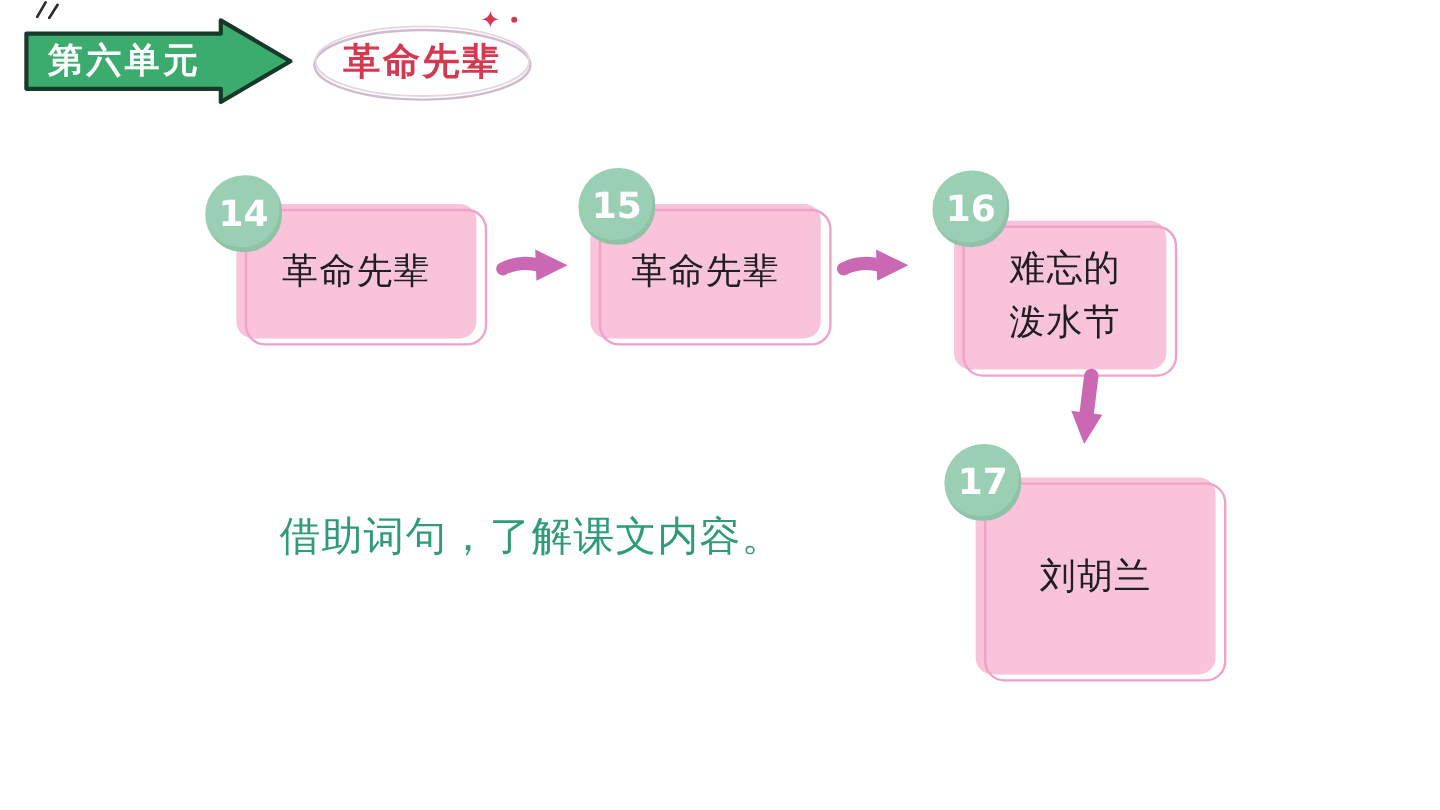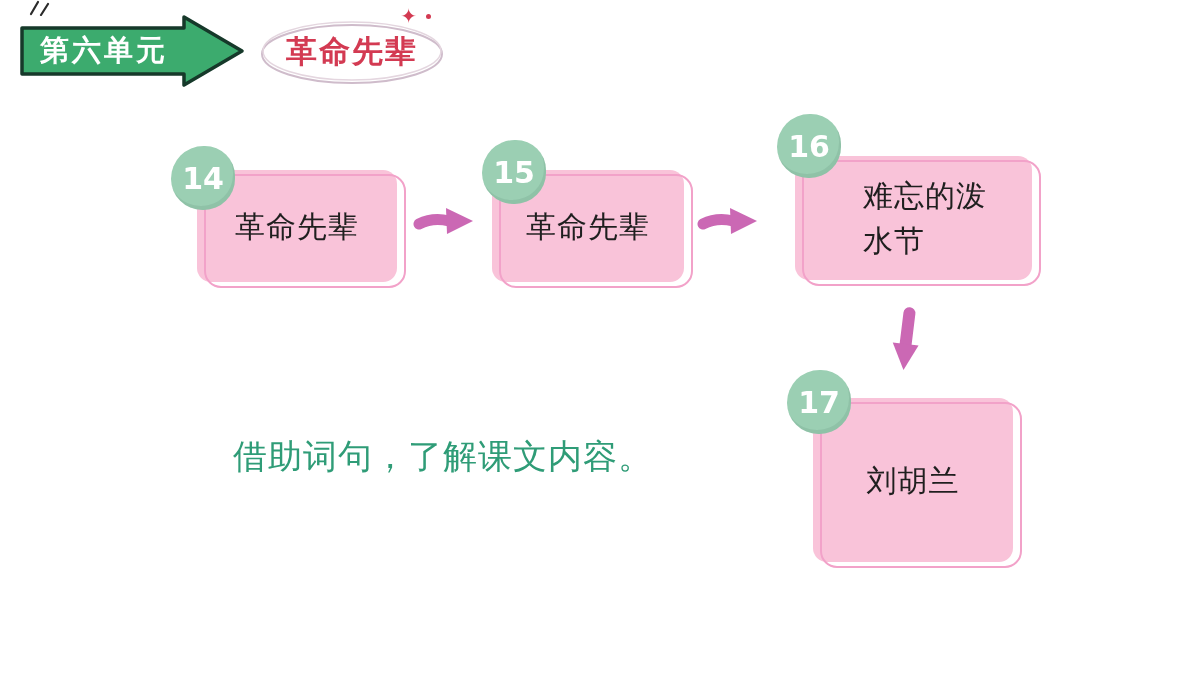--- a/index.html
+++ b/index.html
@@ -32,35 +32,35 @@
          background:var(--badge-green,#9bcfb3);color:#fff;display:flex;align-items:center;
          justify-content:center;font-size:30px;font-weight:bold;z-index:2;
          box-shadow:inset -2px -4px 0 rgba(120,170,145,.35);}
   .card-title{position:absolute;inset:0;display:flex;align-items:center;justify-content:center;
               font-family:"Liberation Serif","DejaVu Serif",serif;font-size:30px;color:#1f1f1f;
               letter-spacing:1px;line-height:1.5;}
   #card-14{left:197px;top:170px;width:200px;height:112px;}
   #card-14 .badge{left:-26px;top:-24px;}
   #card-15{left:492px;top:170px;width:192px;height:112px;}
   #card-15 .badge{left:-10px;top:-30px;}
-  #card-16{left:795px;top:156px;width:237px;height:124px;}
+  #card-16{left:795px;top:184px;width:177px;height:124px;}
   #card-16 .badge{left:-18px;top:-42px;}
-  #card-16 .card-title{justify-content:flex-start;text-align:left;padding:0 24px 0 68px;box-sizing:border-box;}
+  #card-16 .card-title{justify-content:flex-start;text-align:left;padding:0 24px 0 46px;box-sizing:border-box;}
   #card-17{left:813px;top:398px;width:200px;height:164px;}
   #card-17 .badge{left:-26px;top:-28px;}
 
   
   .arrow{position:absolute;}
   #arrow-1{left:413px;top:203px;}
   #arrow-2{left:697px;top:203px;}
   #arrow-down{left:886px;top:306px;transform:rotate(7deg);}
 
   
   .note{position:absolute;left:233px;top:424px;font-family:"Liberation Serif","DejaVu Serif",serif;
-        font-size:34px;color:var(--note-green,#2f9c77);letter-spacing:1px;white-space:nowrap;margin-top:10px;}
+        font-size:34px;color:var(--note-green,#2f9c77);letter-spacing:1px;white-space:nowrap;}
 </style>
 </head>
 <body style="--banner-green: #3cab6e; --banner-outline: #16392a; --topic-red: #d33a52; --card-pink: #f9c3d9; --card-outline: #f2a2c9; --badge-green: #9bcfb3; --arrow-pink: #cb68b4; --note-green: #2f9c77;">
 
 <div class="slide">
 
   <svg class="pen-marks" width="26" height="16" viewBox="0 0 26 16">
     <path d="M3 14 L10 2" stroke="#2b2b2b" stroke-width="2.2" stroke-linecap="round" fill="none"></path>
     <path d="M13 15 L20 4" stroke="#2b2b2b" stroke-width="2.2" stroke-linecap="round" fill="none"></path>
   </svg>

